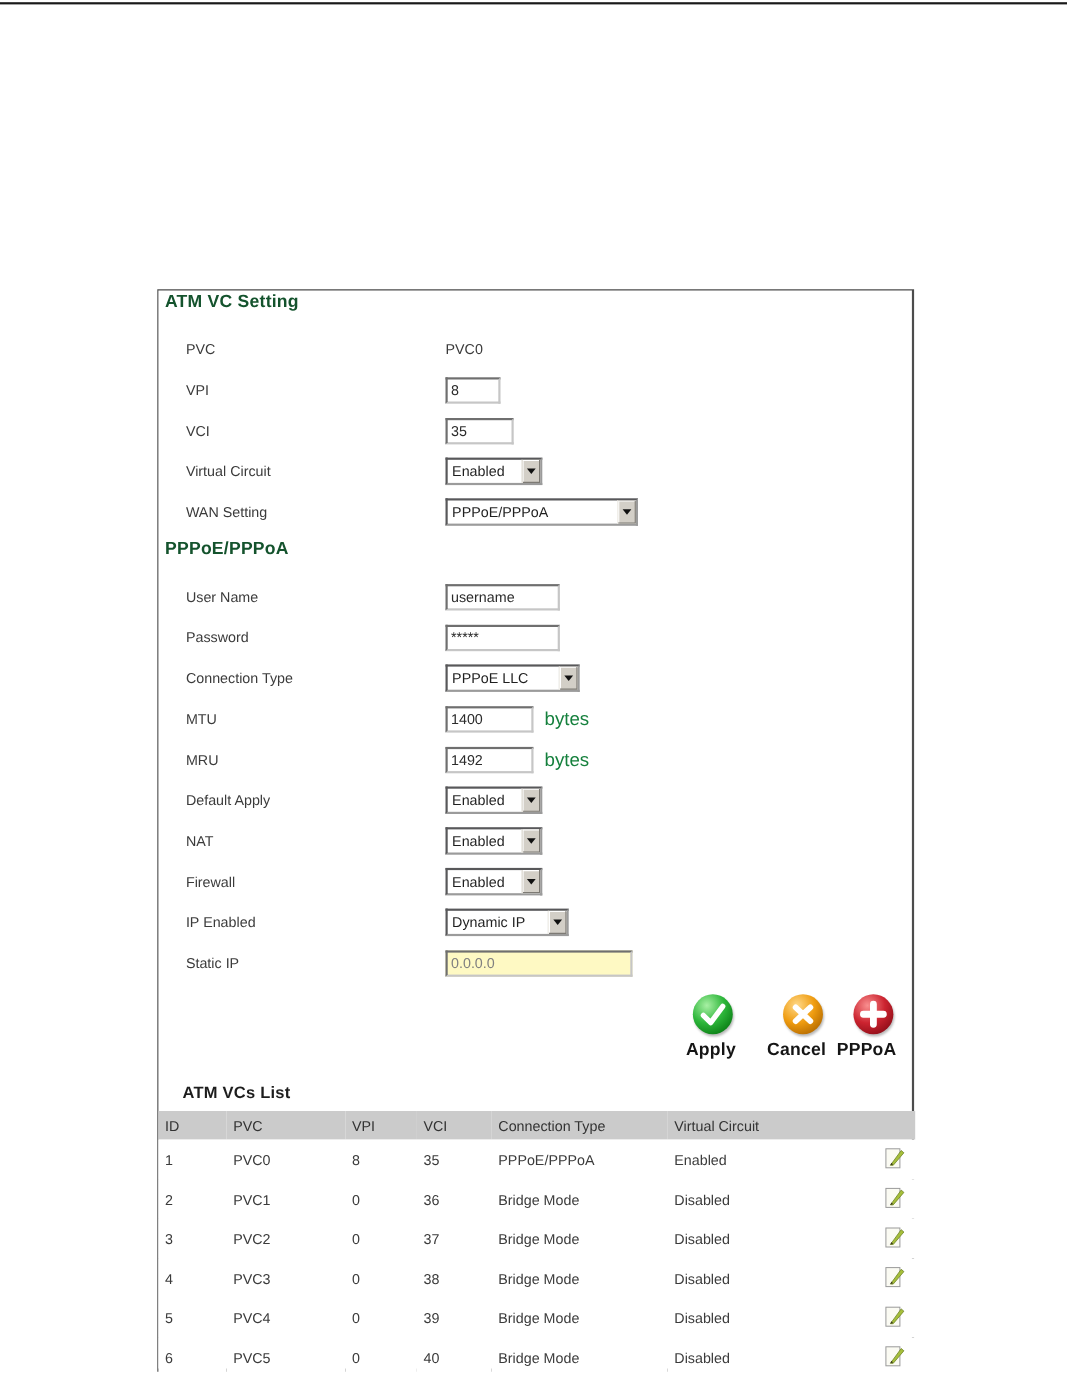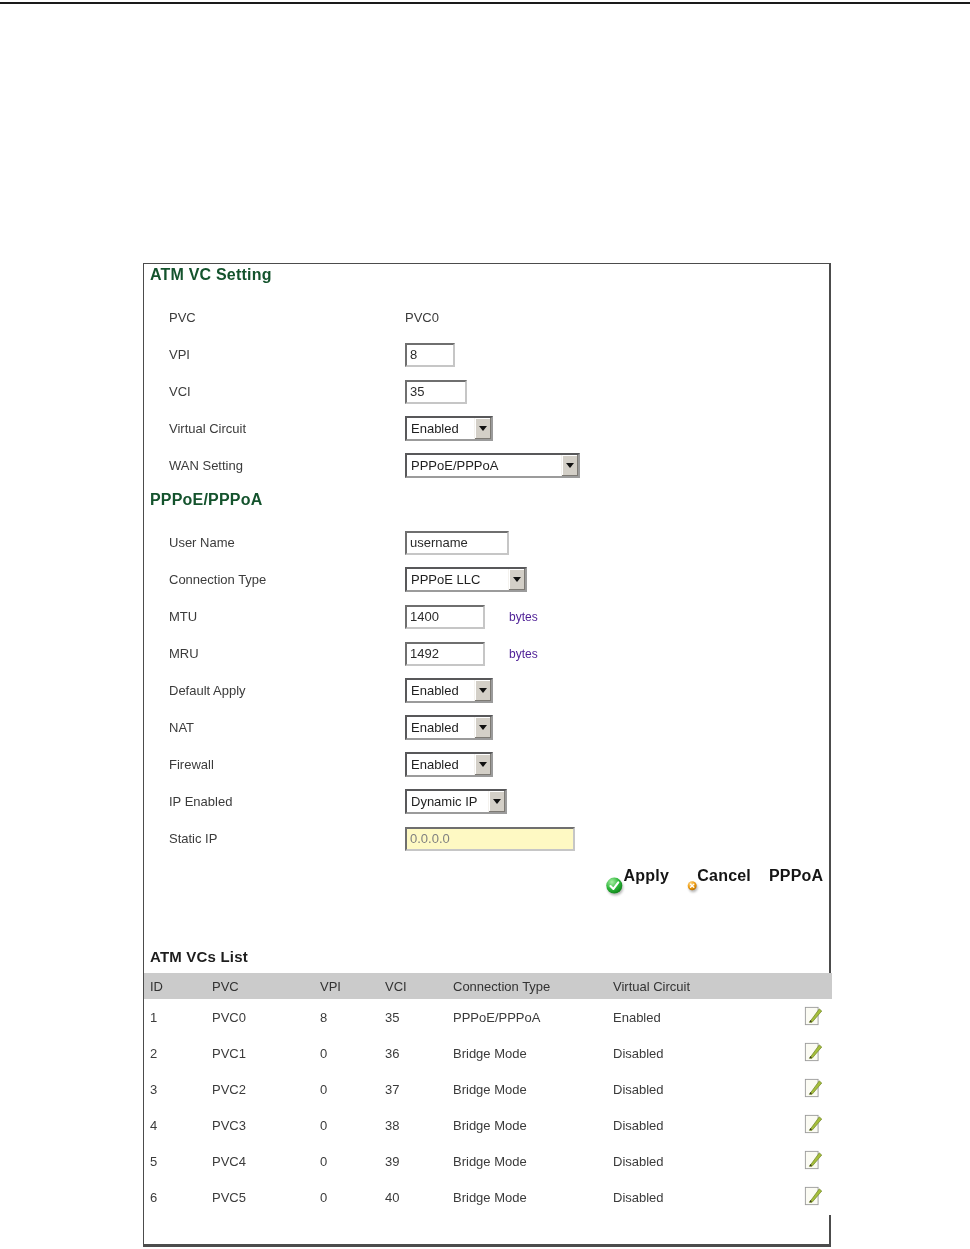--- a/index.html
+++ b/index.html
@@ -19,21 +19,21 @@
   .section-title {
     font-size:16px; font-weight:bold; color:#14532d; letter-spacing:0.2px;
     margin:1px 0 0 6px; line-height:20px;
   }
   .section-title.dark { color:#1d1d1d; font-size:15px; }
 
   .rows { margin-top:14px; }
   .frow { display:flex; align-items:center; height:37px; padding-left:25px; }
   .flabel { width:236px; font-size:13px; color:#3b3b3b; }
   .fstatic { font-size:13px; color:#3b3b3b; }
-  .suffix { font-size:12px; margin-left:24px; color:#4c1d95; }
+  .suffix { font-size:17px; margin-left:10px; color:#15803d; }
 
   input.tin {
     height:24px; font-family:"Liberation Sans", sans-serif; font-size:13px;
     color:#2b2b2b; background:#fff; padding:0 3px;
     border:2px solid; border-color:#6f6f6f #c6c6c6 #c6c6c6 #6f6f6f;
     outline:none;
   }
   input.tin:disabled, input.tin.disabled {
     background:#fef9c3; color:#808080;
   }
@@ -44,28 +44,28 @@
     border:2px solid; border-color:#58585a #9b9b9b #9b9b9b #58585a;
     cursor:default; position:relative;
   }
   .sel-text { flex:1; font-size:13px; padding-left:4px; color:#1f1f1f; white-space:nowrap; overflow:hidden; }
   .sel-btn {
     width:17px; height:100%; background:#d3cfc7; display:flex; align-items:center; justify-content:center;
     border-left:1px solid #f4f2ee;
     box-shadow: inset -1px -1px 0 #7d7a74, inset 1px 1px 0 #ffffff;
   }
   .sel-btn::after { content:""; display:block; border-left:4px solid transparent; border-right:4px solid transparent; border-top:5px solid #111; }
-  .sw88{width:88px} .sw125{width:102px} .sw150{width:122px} .sw175{width:175px}
+  .sw88{width:88px} .sw125{width:112px} .sw150{width:122px} .sw175{width:175px}
 
   .actions { display:flex; justify-content:flex-end; gap:18px; padding-right:14px; margin-top:8px; height:70px; }
-  .act-btn { display:flex; flex-direction:row; align-items:flex-start; width:64px; cursor:pointer; }
+  .act-btn { display:flex; flex-direction:column; align-items:flex-end; width:64px; cursor:pointer; }
   .act-btn svg { filter:drop-shadow(1px 2px 1px rgba(0,0,0,0.28)); }
   .act-label { font-size:16px; font-weight:bold; color:#151515; margin-top:2px; letter-spacing:0.2px; }
 
-  .list-title { margin:12px 0 0 6px; }
+  .list-title { margin:12px 0 0 22px; }
 
   table.vclist { width:688px; border-collapse:collapse; table-layout:fixed; margin-top:6px; }
   table.vclist th {
     background:#cbcbcb; font-size:13px; font-weight:normal; color:#333;
     height:26px; text-align:left; padding-left:6px; white-space:nowrap;
   }
   table.vclist td {
     font-size:13px; color:#3b3b3b; height:36px; padding-left:6px; white-space:nowrap;
     background:#fff;
   }
@@ -109,20 +109,24 @@
       </div>
     </div>
   </div>
 
   <div class="section-title" style="margin-top:6px">PPPoE/PPPoA</div>
 
   <div class="rows">
     <div class="frow">
       <span class="flabel">User Name</span>
       <input class="tin w126" value="username" style="">
+    </div>
+    <div class="frow">
+      <span class="flabel">Password</span>
+      <input class="tin w126" value="*****" style="">
     </div>
     <div class="frow">
       <span class="flabel">Connection Type</span>
       <div class="sel sw150">
         <span class="sel-text">PPPoE LLC</span>
         <span class="sel-btn"></span>
       </div>
     </div>
     <div class="frow">
       <span class="flabel">MTU</span>

